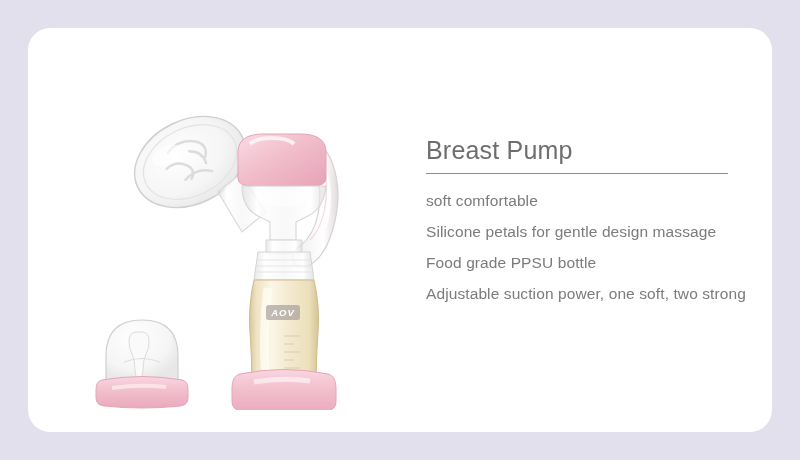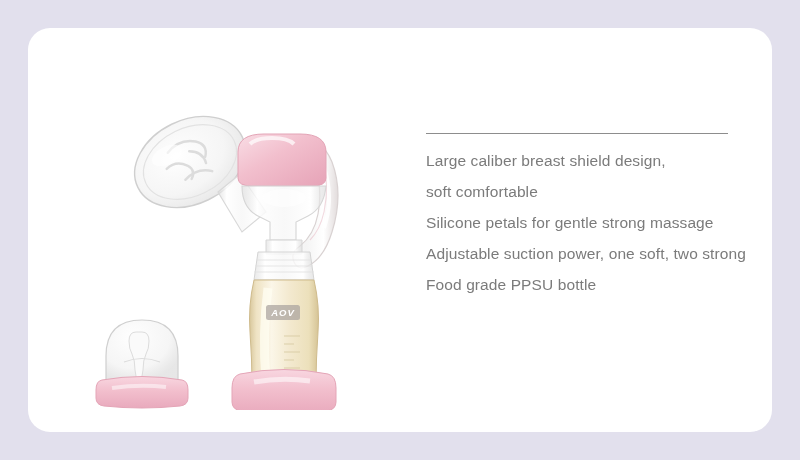--- a/index.html
+++ b/index.html
@@ -199,26 +199,26 @@
         </g>
 
         <path d="M12 280 q40 -7 80 0 q6 1 6 10 l0 8 q0 7 -8 8 q-38 4 -76 0 q-8 -1 -8 -8 l0 -8 q0 -9 6 -10 Z" fill="url(#gPinkBase)" stroke="#e4a5b7" stroke-width="1"></path>
         <path d="M22 288 q28 -4 54 -1" fill="none" stroke="#ffffff" stroke-width="4" opacity=".5"></path>
       </g>
     </svg>
   </div>
 
   <div id="info">
 
+    <h1 id="title">Breast Pump</h1>
 
     <div id="title-rule"></div>
 
 
     <div>
-      <div class="feature">Large caliber breast shield design,</div>
       <div class="feature">soft comfortable</div>
-      <div class="feature">Silicone petals for gentle strong massage</div>
+      <div class="feature">Silicone petals for gentle design massage</div>
+      <div class="feature">Food grade PPSU bottle</div>
       <div class="feature">Adjustable suction power, one soft, two strong</div>
-      <div class="feature">Food grade PPSU bottle</div>
     </div>
 
   </div>
 </div>
 
 </body></html>

